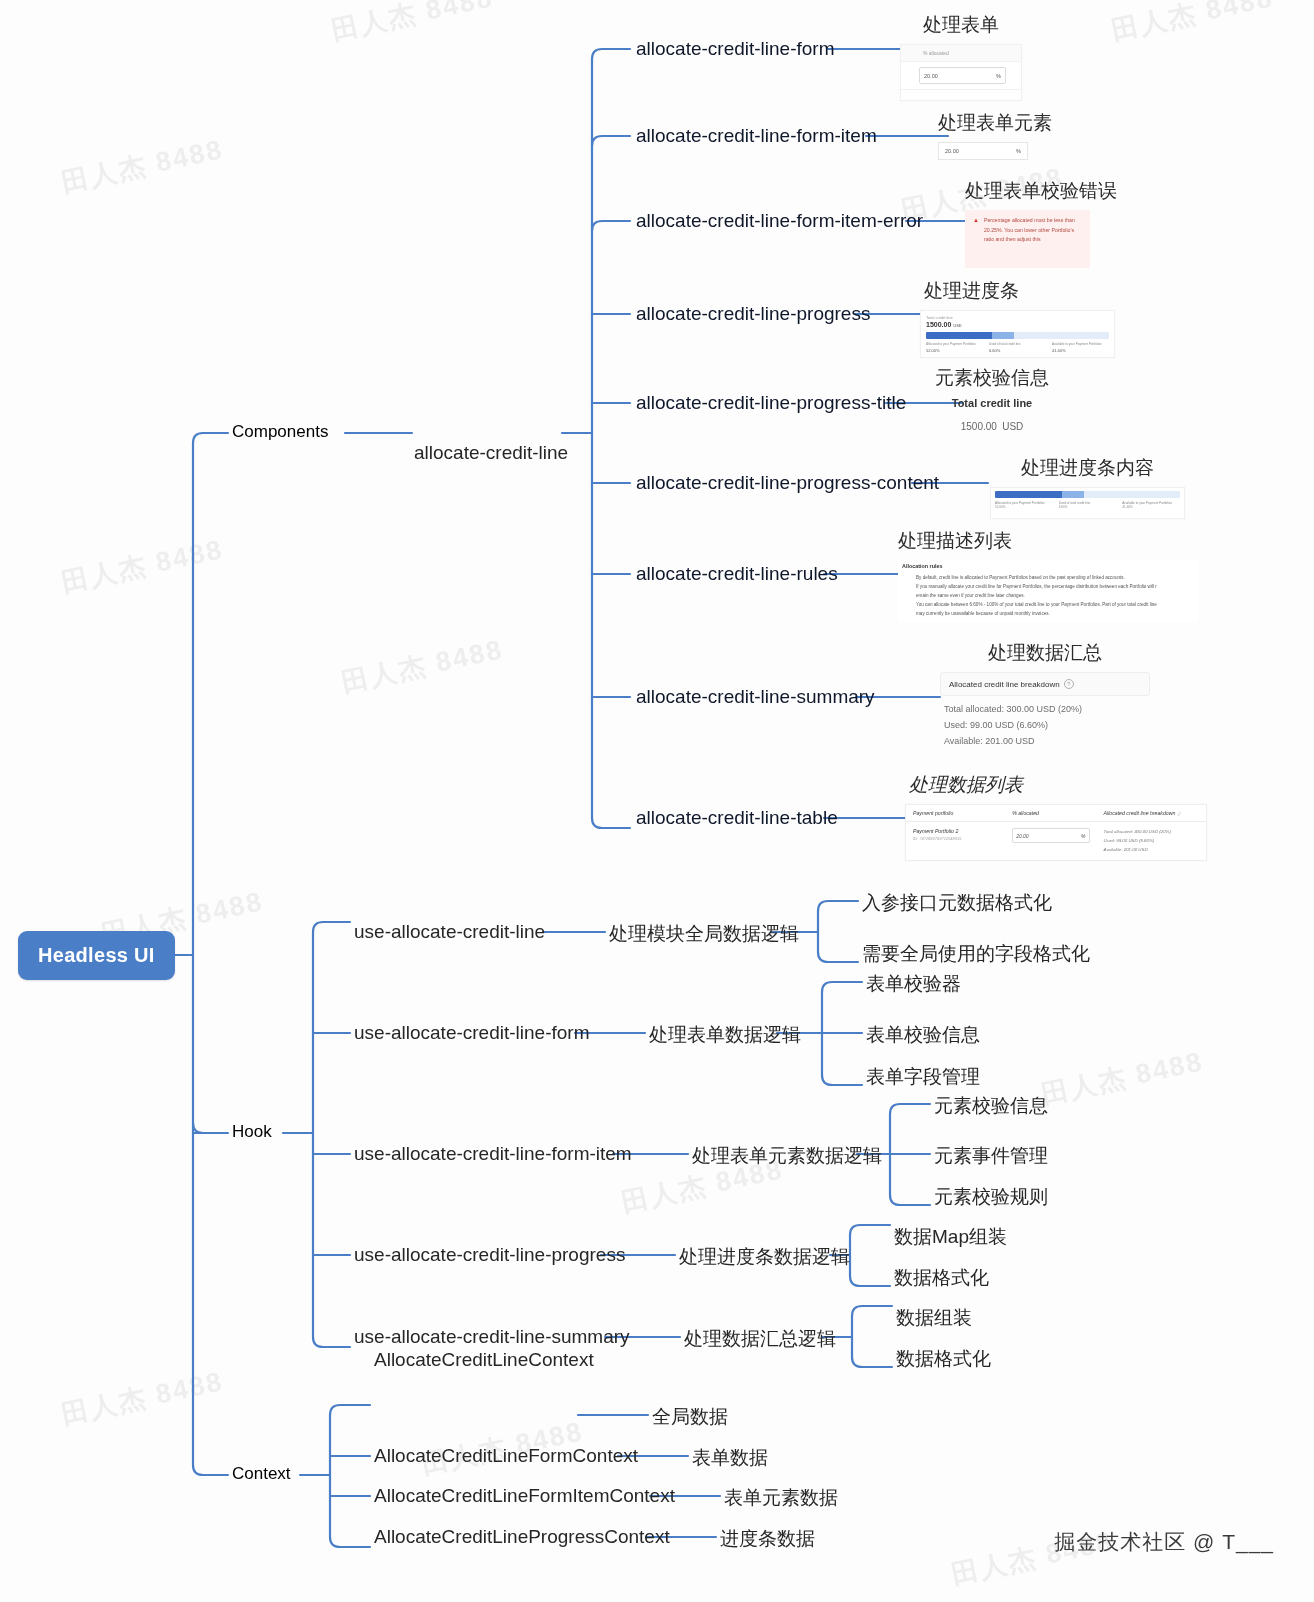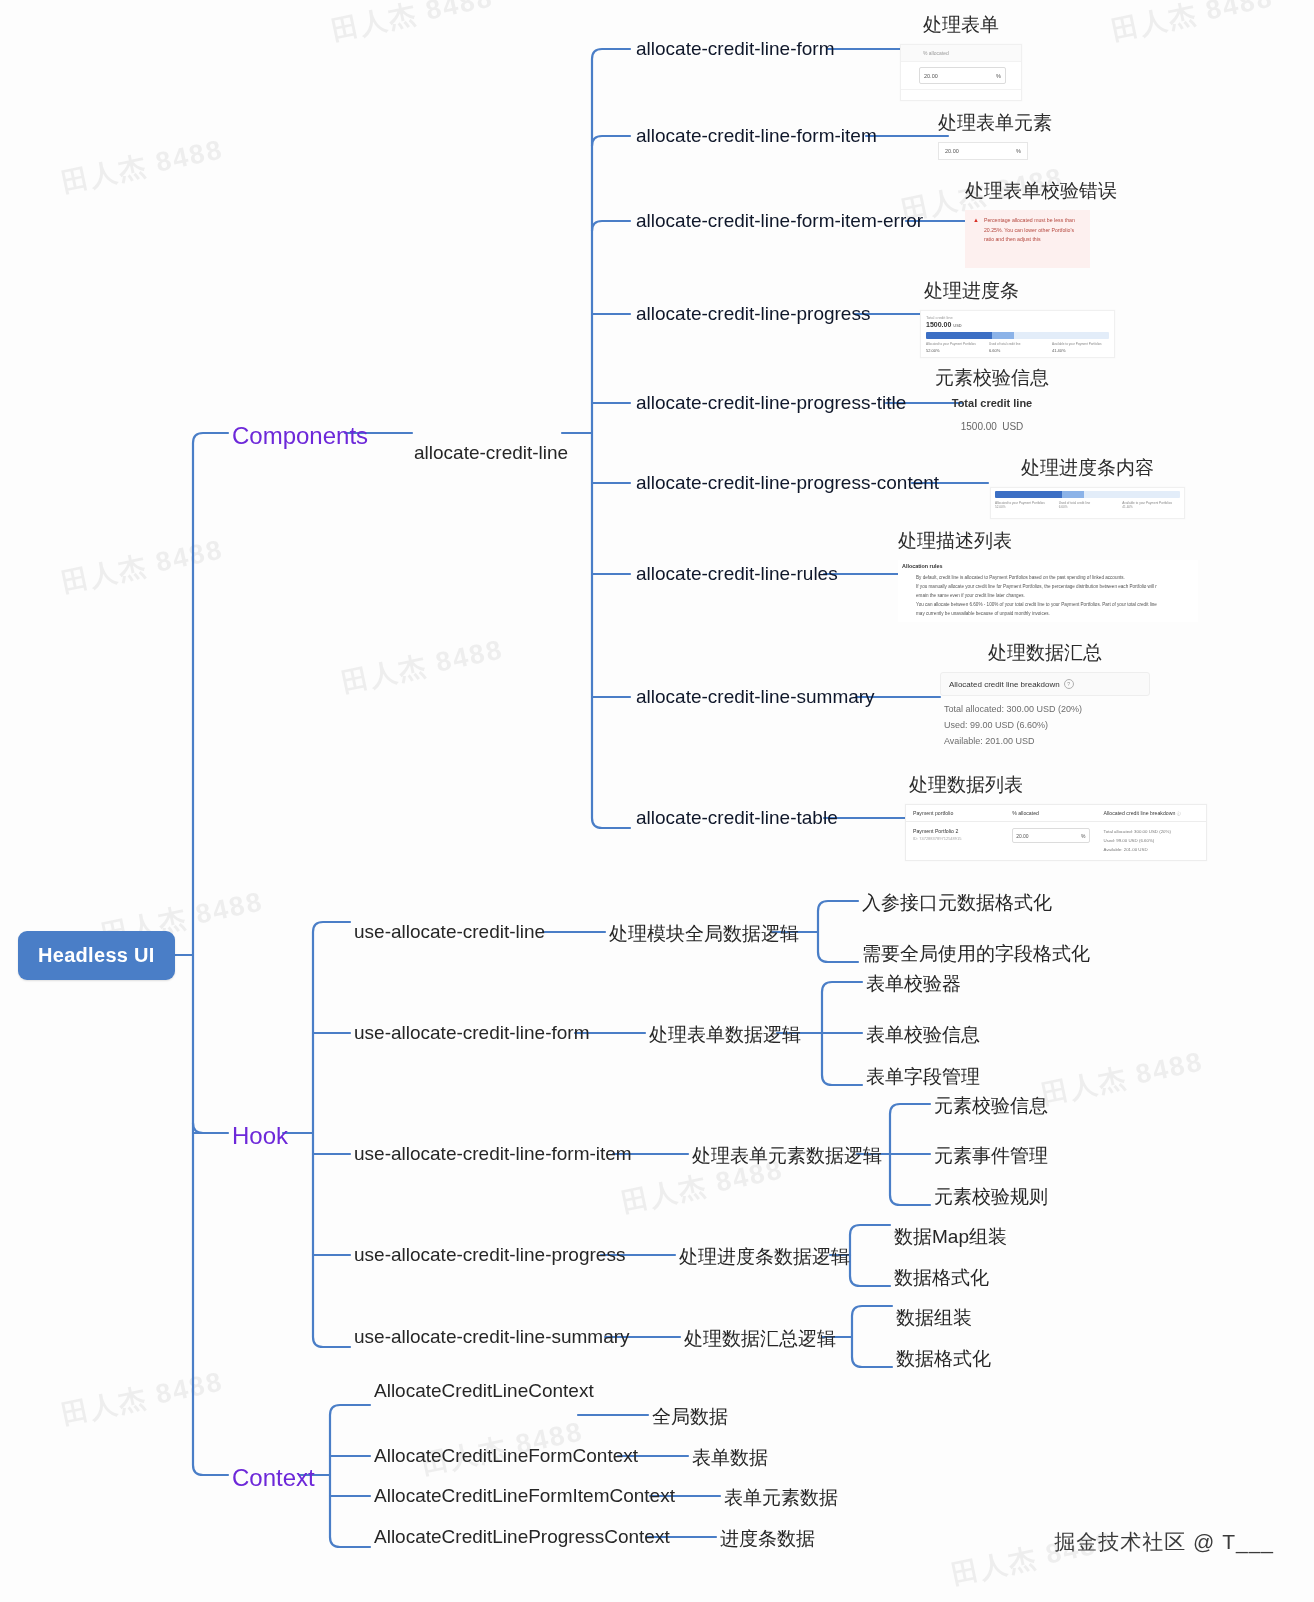--- a/index.html
+++ b/index.html
@@ -13,21 +13,21 @@
   #canvas{position:absolute;inset:0;}
   svg.lines{position:absolute;left:0;top:0;width:1314px;height:1602px;pointer-events:none;}
 
   .node{position:absolute;white-space:nowrap;}
   .root-node{
     background:#4a7ec7;color:#fff;border-radius:9px;
     font-size:20px;font-weight:bold;
     padding:13px 20px;letter-spacing:.3px;
     box-shadow:0 1px 2px rgba(0,0,0,.12);
   }
-  .lvl1{font-size:24px;color:#6d28d9;}
+  .lvl1{font-size:17px;color:#000000;}
   .lvl2{font-size:19px;color:#262626;}
   .lvl3{font-size:19px;color:#0f172a;}
   .cn{font-size:19px;color:#262626;}
 
   
   .thumb{position:absolute;}
   .thumb-title{
     font-size:19px;color:#2b2b2b;white-space:nowrap;
     margin-bottom:6px;text-align:center;
   }
@@ -361,21 +361,21 @@
         <span class="q">?</span>
       </div>
       <div class="rows">
         <div>Total allocated: 300.00 USD (20%)</div>
         <div>Used: 99.00 USD (6.60%)</div>
         <div>Available: 201.00 USD</div>
       </div>
     </div>
   </div>
 
-  <div class="thumb" style="left:905px;top:772px;">
+  <div class="thumb" style="left:905px;top:772px;font-style:italic;">
     <div class="thumb-title" style="text-align:left;padding-left:4px;">处理数据列表</div>
     <div class="shot tbl-shot blur">
       <div class="thead">
         <div class="c1">Payment portfolio</div>
         <div class="c2">% allocated</div>
         <div class="c3">
           <span>Allocated credit line breakdown</span>
           <span style="font-size:4px;color:#aaa;">ⓘ</span>
         </div>
       </div>
@@ -419,21 +419,21 @@
   <div class="node lvl2" style="left:354px;top:1244px;">use-allocate-credit-line-progress</div>
   <div class="node cn" style="left:679px;top:1244px;">处理进度条数据逻辑</div>
   <div class="node cn" style="left:894px;top:1224px;">数据Map组装</div>
   <div class="node cn" style="left:894px;top:1265px;">数据格式化</div>
 
   <div class="node lvl2" style="left:354px;top:1326px;">use-allocate-credit-line-summary</div>
   <div class="node cn" style="left:684px;top:1326px;">处理数据汇总逻辑</div>
   <div class="node cn" style="left:896px;top:1305px;">数据组装</div>
   <div class="node cn" style="left:896px;top:1346px;">数据格式化</div>
 
-  <div class="node lvl2" style="left:374px;top:1380px;text-align:right;">AllocateCreditLineContext</div>
+  <div class="node lvl2" style="left:374px;top:1349px;text-align:right;">AllocateCreditLineContext</div>
   <div class="node cn" style="left:652px;top:1404px;">全局数据</div>
 
   <div class="node lvl2" style="left:374px;top:1445px;">AllocateCreditLineFormContext</div>
   <div class="node cn" style="left:692px;top:1445px;">表单数据</div>
 
   <div class="node lvl2" style="left:374px;top:1485px;">AllocateCreditLineFormItemContext</div>
   <div class="node cn" style="left:724px;top:1485px;">表单元素数据</div>
 
   <div class="node lvl2" style="left:374px;top:1526px;">AllocateCreditLineProgressContext</div>
   <div class="node cn" style="left:720px;top:1526px;">进度条数据</div>

